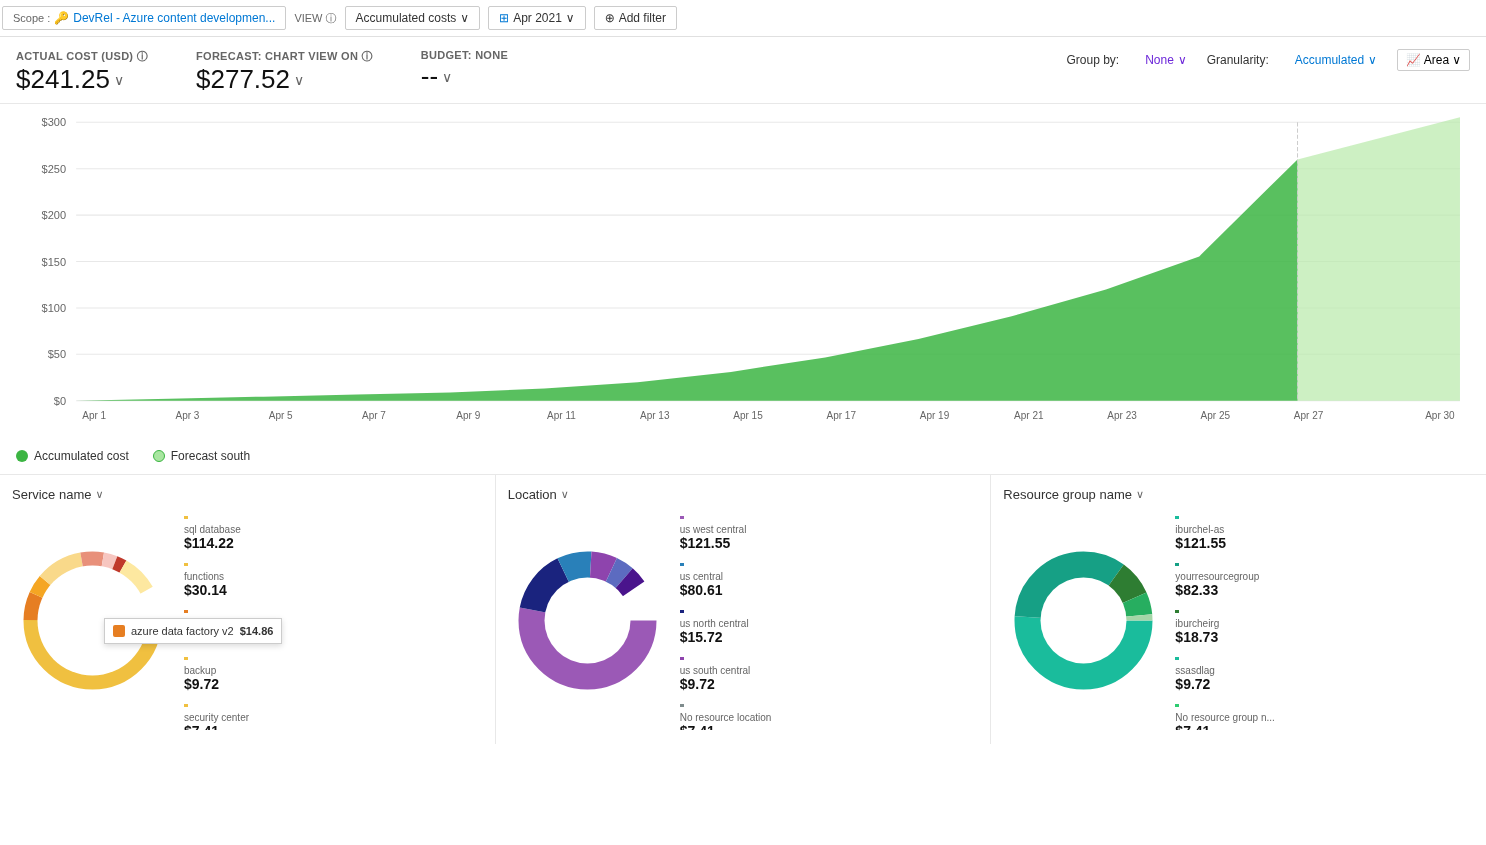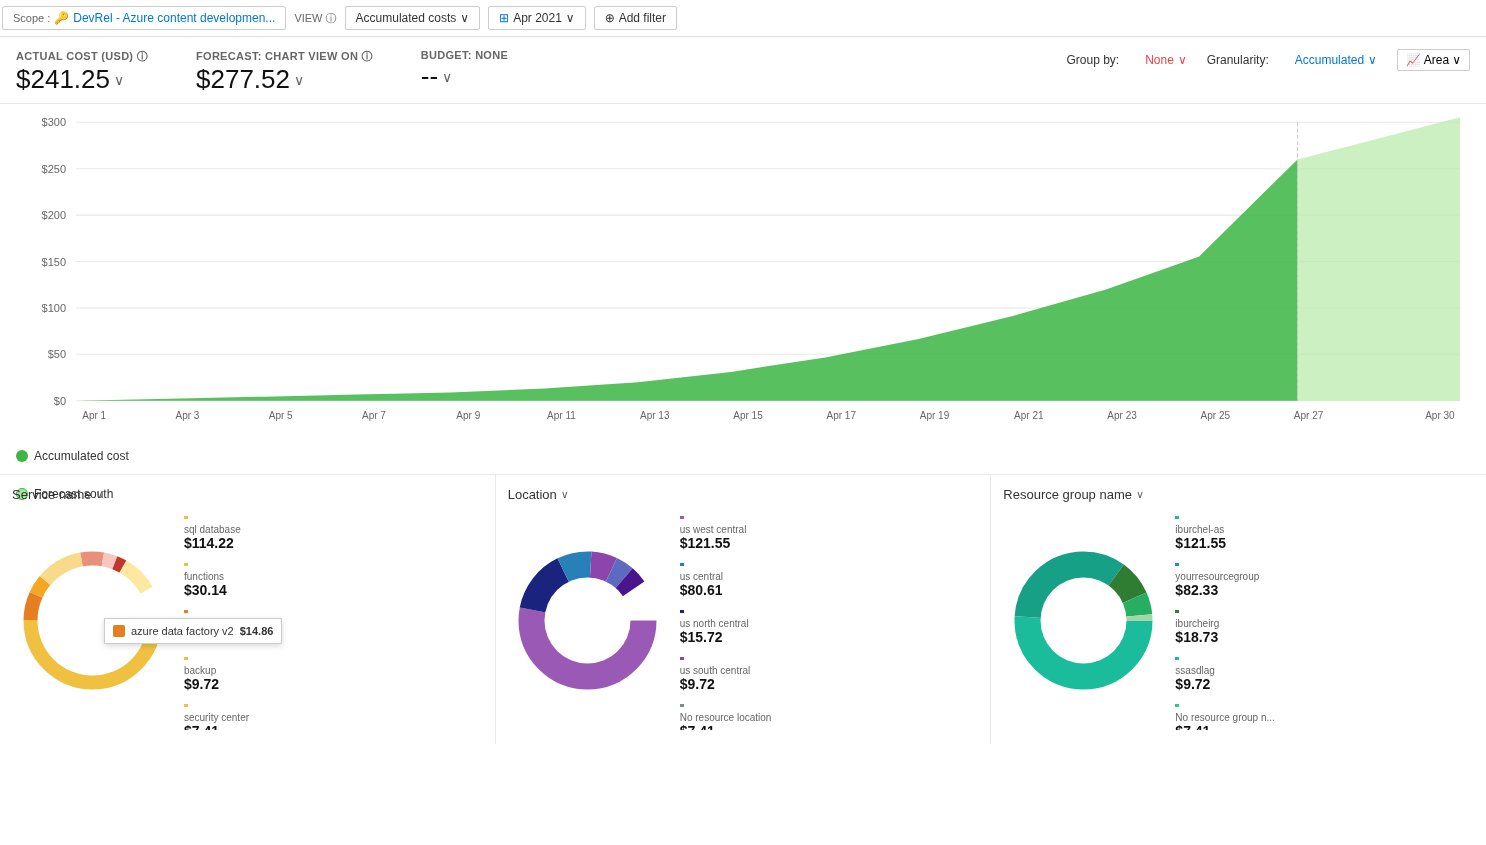--- a/index.html
+++ b/index.html
@@ -31,21 +31,21 @@
     .metric-right { margin-left: auto; display: flex; align-items: center; gap: 16px; }
     .control-group { display: flex; align-items: center; gap: 22px; font-size: 12px; color: #333; }
     .control-btn { display: flex; align-items: center; gap: 3px; padding: 3px 8px; border: 1px solid #ccc; border-radius: 2px; cursor: pointer; background: #fff; font-size: 12px; }
 
     
     .chart-container {
       padding: 8px 16px 4px 16px;
       height: 370px; position: relative; text-align: center;
     }
     .chart-svg { width: 100%; height: 330px; }
-    .chart-legend { display: flex; gap: 24px; padding: 4px 0; flex-direction: column; }
+    .chart-legend { display: flex; gap: 24px; padding: 4px 0; }
     .legend-item { display: flex; align-items: center; gap: 6px; font-size: 12px; }
     .legend-dot { width: 12px; height: 12px; border-radius: 50%; }
 
     
     .panels-row {
       display: flex; gap: 0;
       border-top: 1px solid #e8e8e8;
       height: 270px;
     }
     .panel {
@@ -121,21 +121,21 @@
   <div class="metric">
     <div class="metric-label">BUDGET: NONE</div>
     <div class="metric-value">
       <span>--</span>
       <span class="chevron">∨</span>
     </div>
   </div>
   <div class="metric-right">
     <div class="control-group">
       <span>Group by:</span>
-      <button class="toolbar-btn" style="border:none;color:#ef4444;padding:0 4px;">
+      <button class="toolbar-btn" style="border:none;color:#6d28d9;padding:0 4px;">
         <span>None</span> 
           <span>∨</span>
       </button>
     </div>
     <div class="control-group">
       <span>Granularity:</span>
       <button class="toolbar-btn" style="border:none;color:#0078d4;padding:0 4px;">
         <span>Accumulated</span> 
           <span>∨</span>
       </button>

